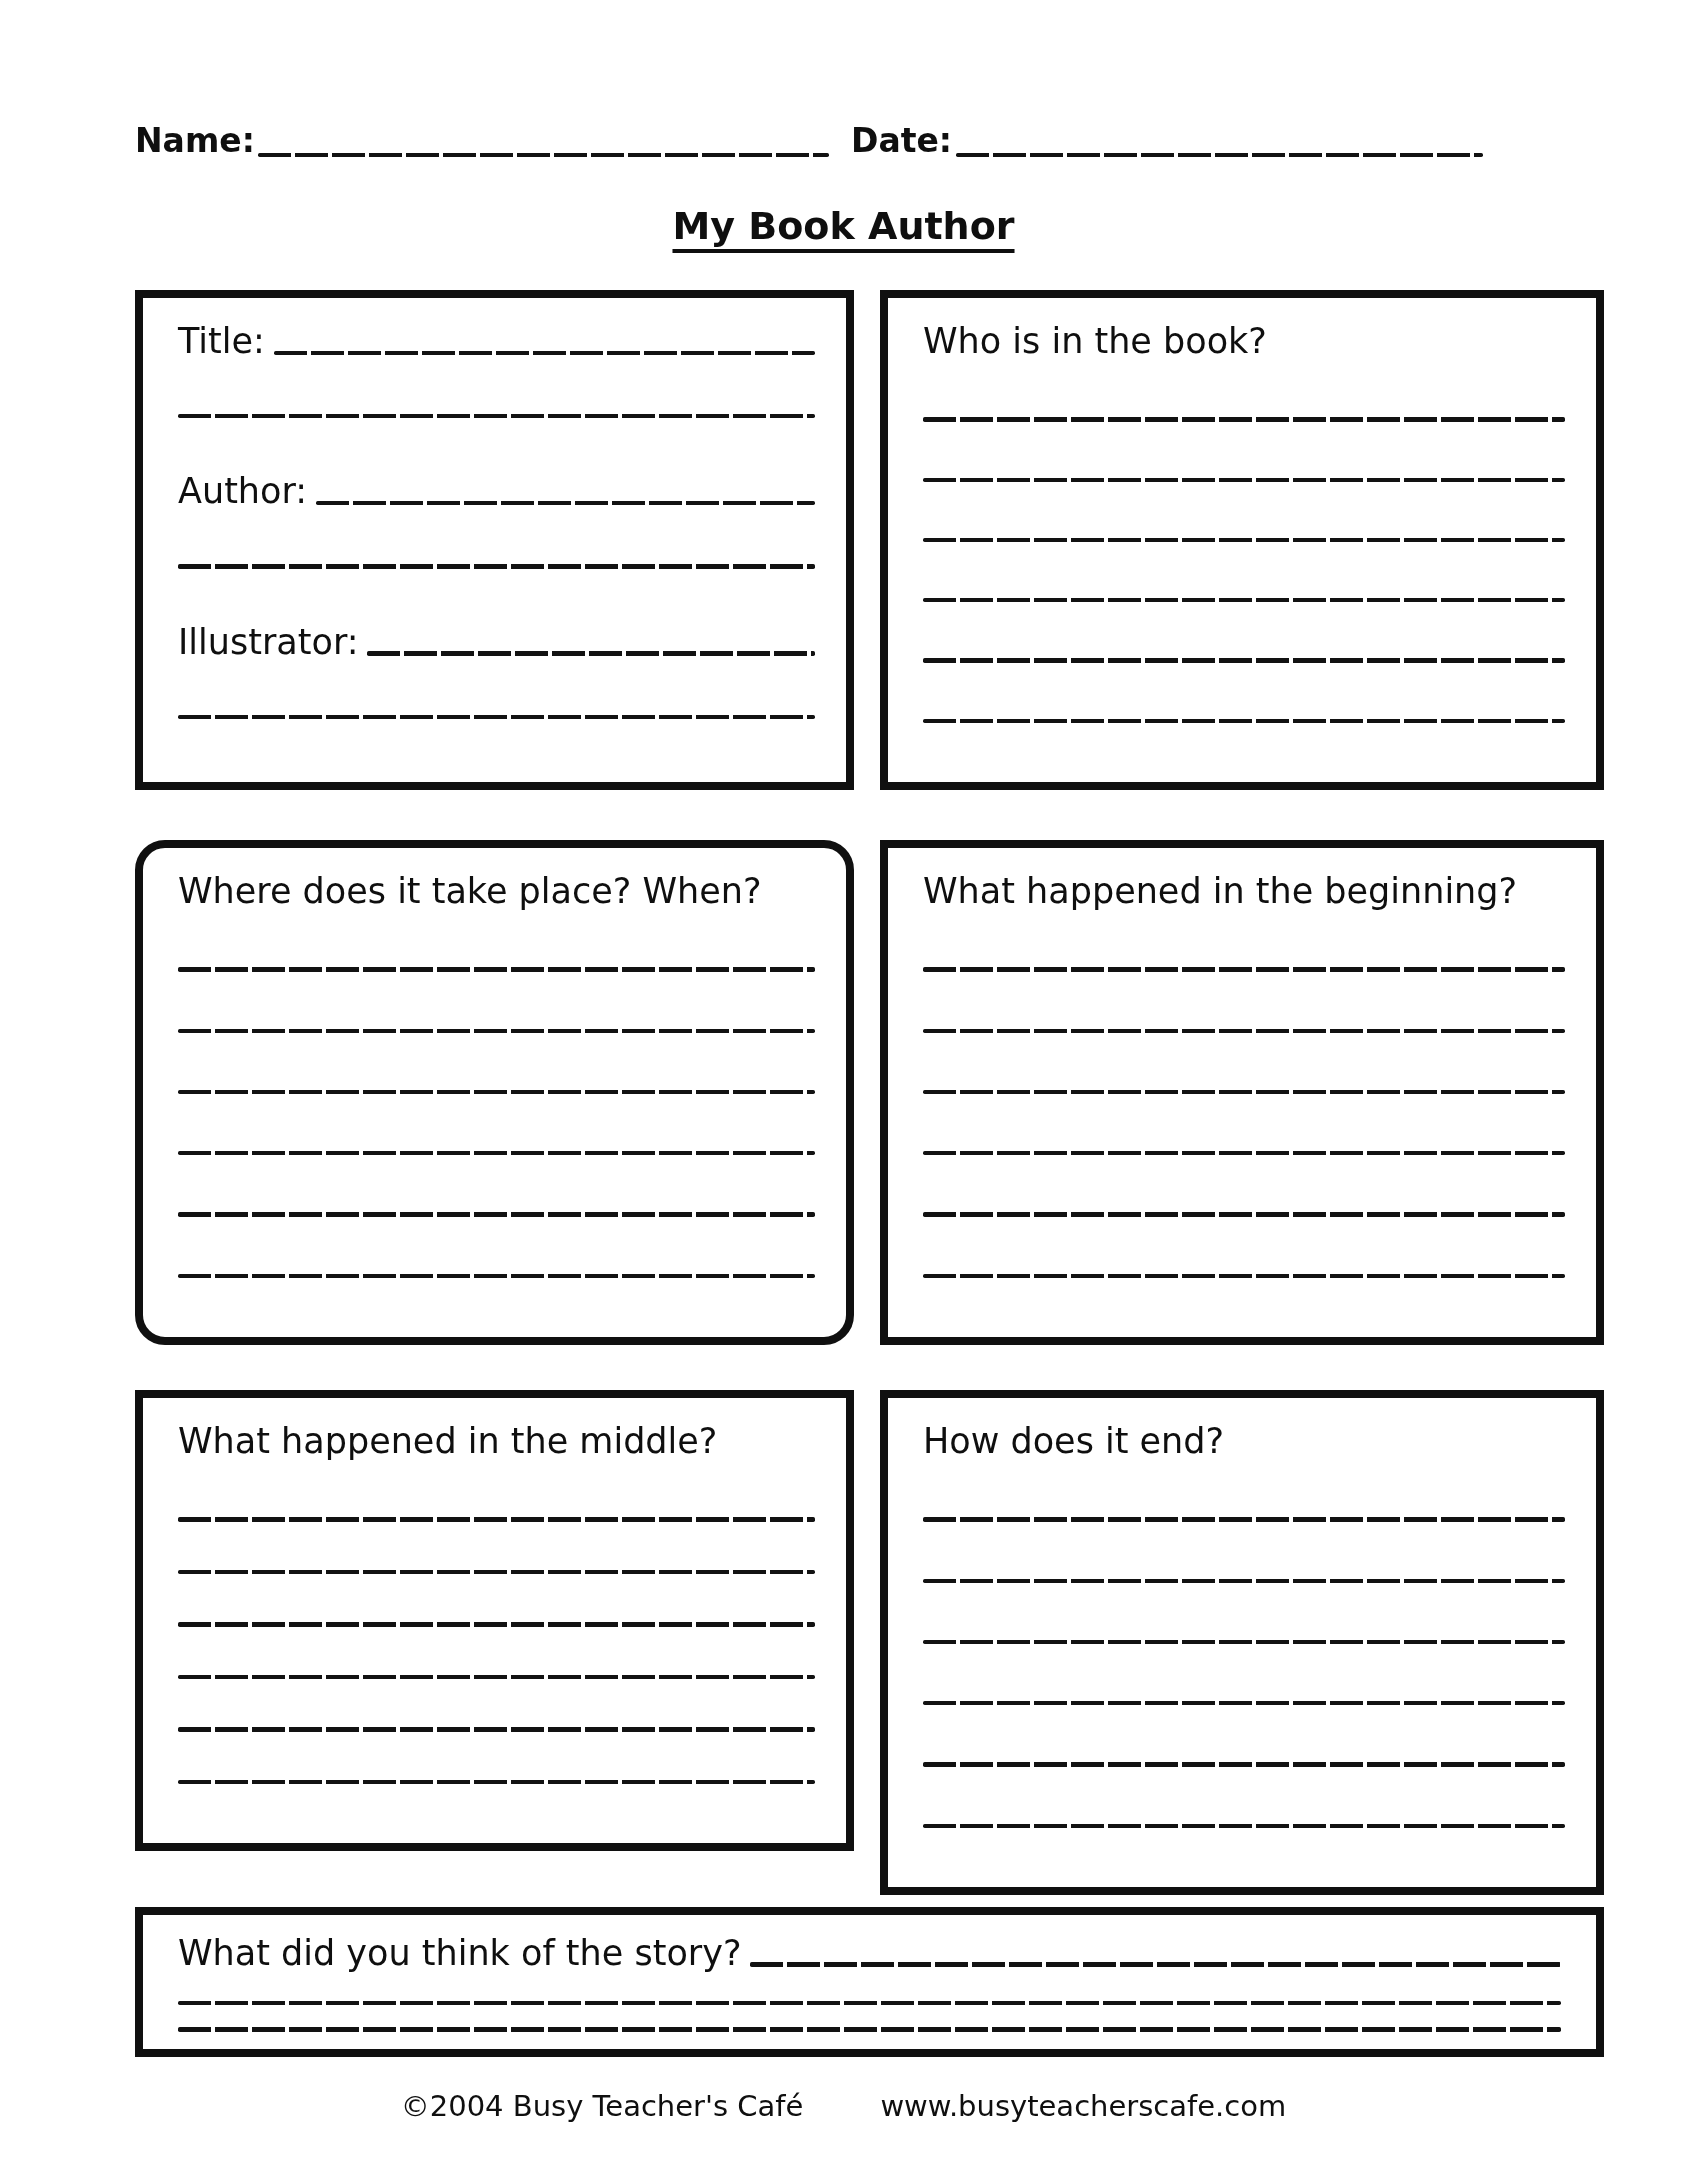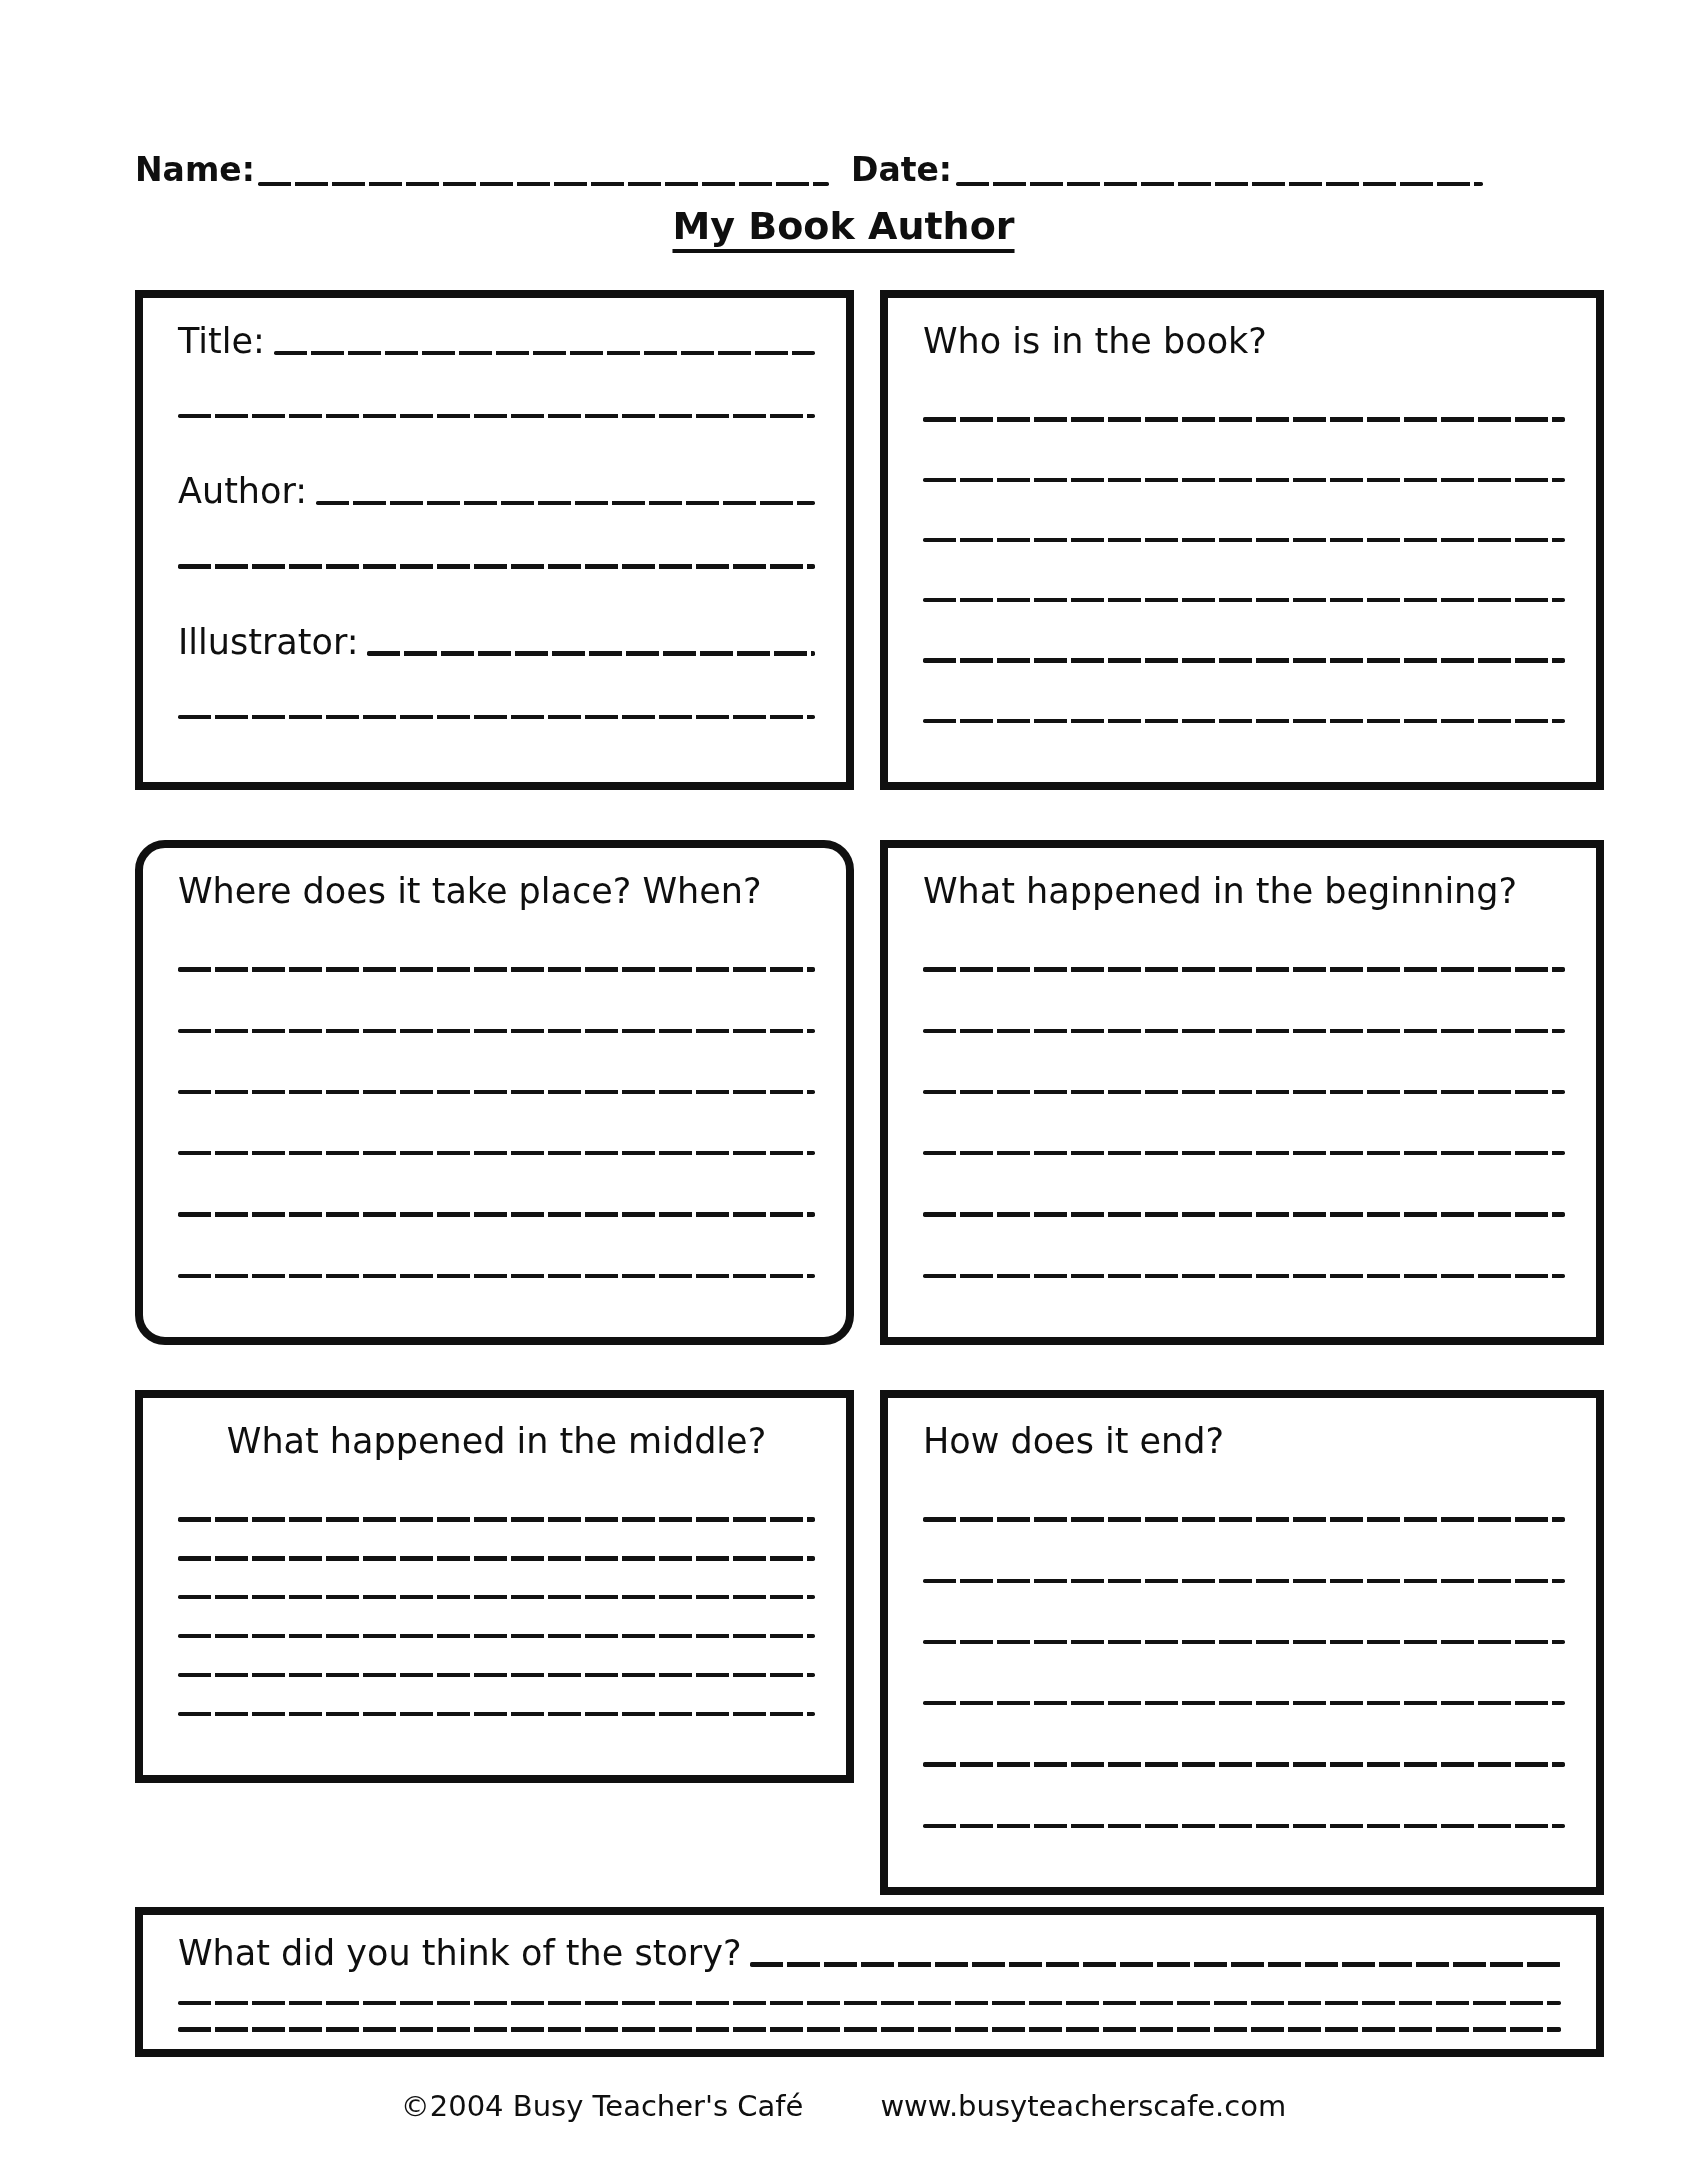--- a/index.html
+++ b/index.html
@@ -20,21 +20,21 @@
     background: repeating-linear-gradient(to right, #121212 0px, #121212 33px, rgba(18,18,18,0) 33px, rgba(18,18,18,0) 37px);
     border-radius: 1.7px;
   }
   .full { width: 100%; }
 
   
   .topline {
     position: absolute;
     top: 122px; left: 135px; width: 1348px;
     display: flex;
-    font-size: 33px; font-weight: bold; margin-top: 29px;
+    font-size: 33px; font-weight: bold;
   }
   .field { display: flex; align-items: flex-end; }
   .field-name { width: 694px; }
   .field-date { flex: 1; margin-left: 22px; }
   .field .lbl { white-space: nowrap; line-height: 1.15; }
   .field .wline { flex: 1; margin: 0 0 2.6px 3.5px; }
 
   
   .doc-title {
     position: absolute;
@@ -56,21 +56,21 @@
     background: #ffffff;
     display: flex;
     flex-direction: column;
     padding: 23px 31px 10px 35px;
     font-size: 35px;
   }
   .b1 { left: 135px;  top: 290px;  width: 719px; height: 500px; justify-content: space-between; padding-bottom: 63px; }
   .b2 { left: 880px; top: 290px;  width: 724px; height: 500px; }
   .b3 { left: 135px;  top: 840px;  width: 719px; height: 505px; border-radius: 30px; }
   .b4 { left: 880px; top: 840px;  width: 724px; height: 505px; }
-  .b5 { left: 135px;  top: 1390px; width: 719px; height: 393px; text-align: center; }
+  .b5 { left: 135px;  top: 1390px; width: 719px; height: 461px; }
   .b6 { left: 880px; top: 1390px; width: 724px; height: 505px; }
   .b7 { left: 135px;  top: 1907px; width: 1469px; height: 150px; padding: 17.5px 35px 14px 35px; }
 
   .irow { display: flex; align-items: flex-end; }
   .irow .lbl { white-space: nowrap; line-height: 1.15; }
   .irow .wline { flex: 1; margin: 0 0 6.1px 8.7px; }
 
   .qhead { line-height: 1.15; }
   .qlines {
     flex: 1;

